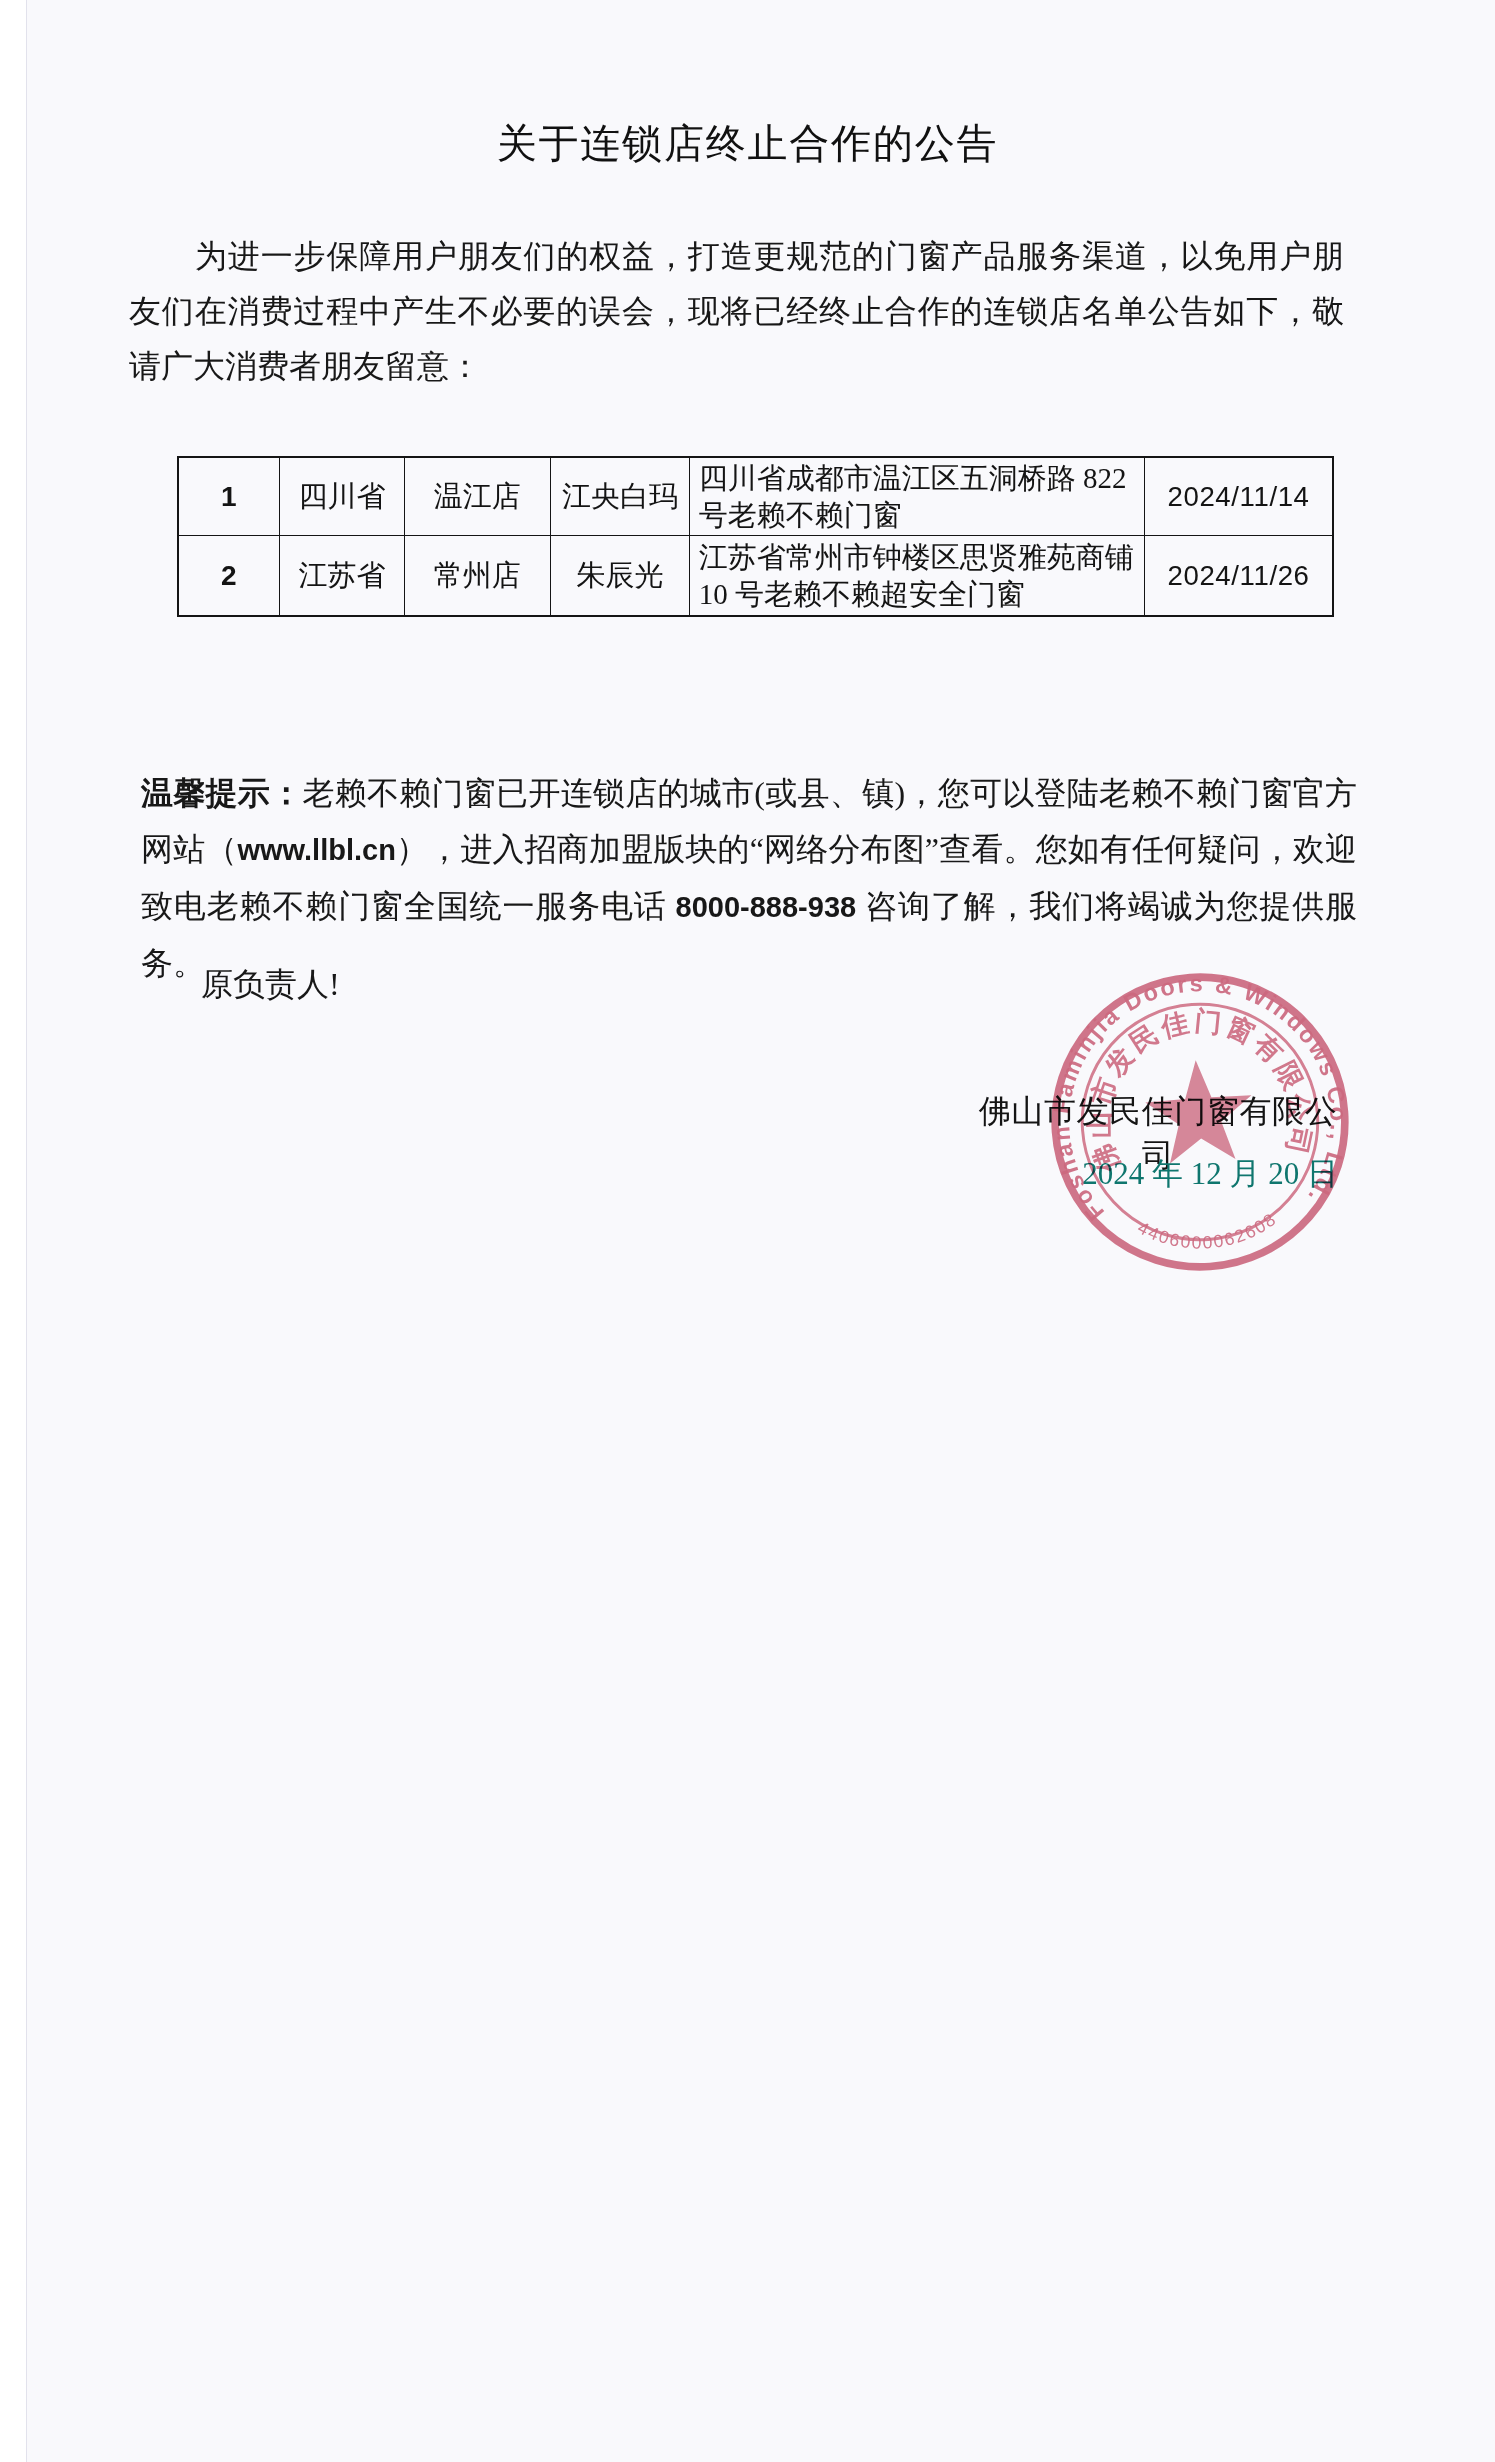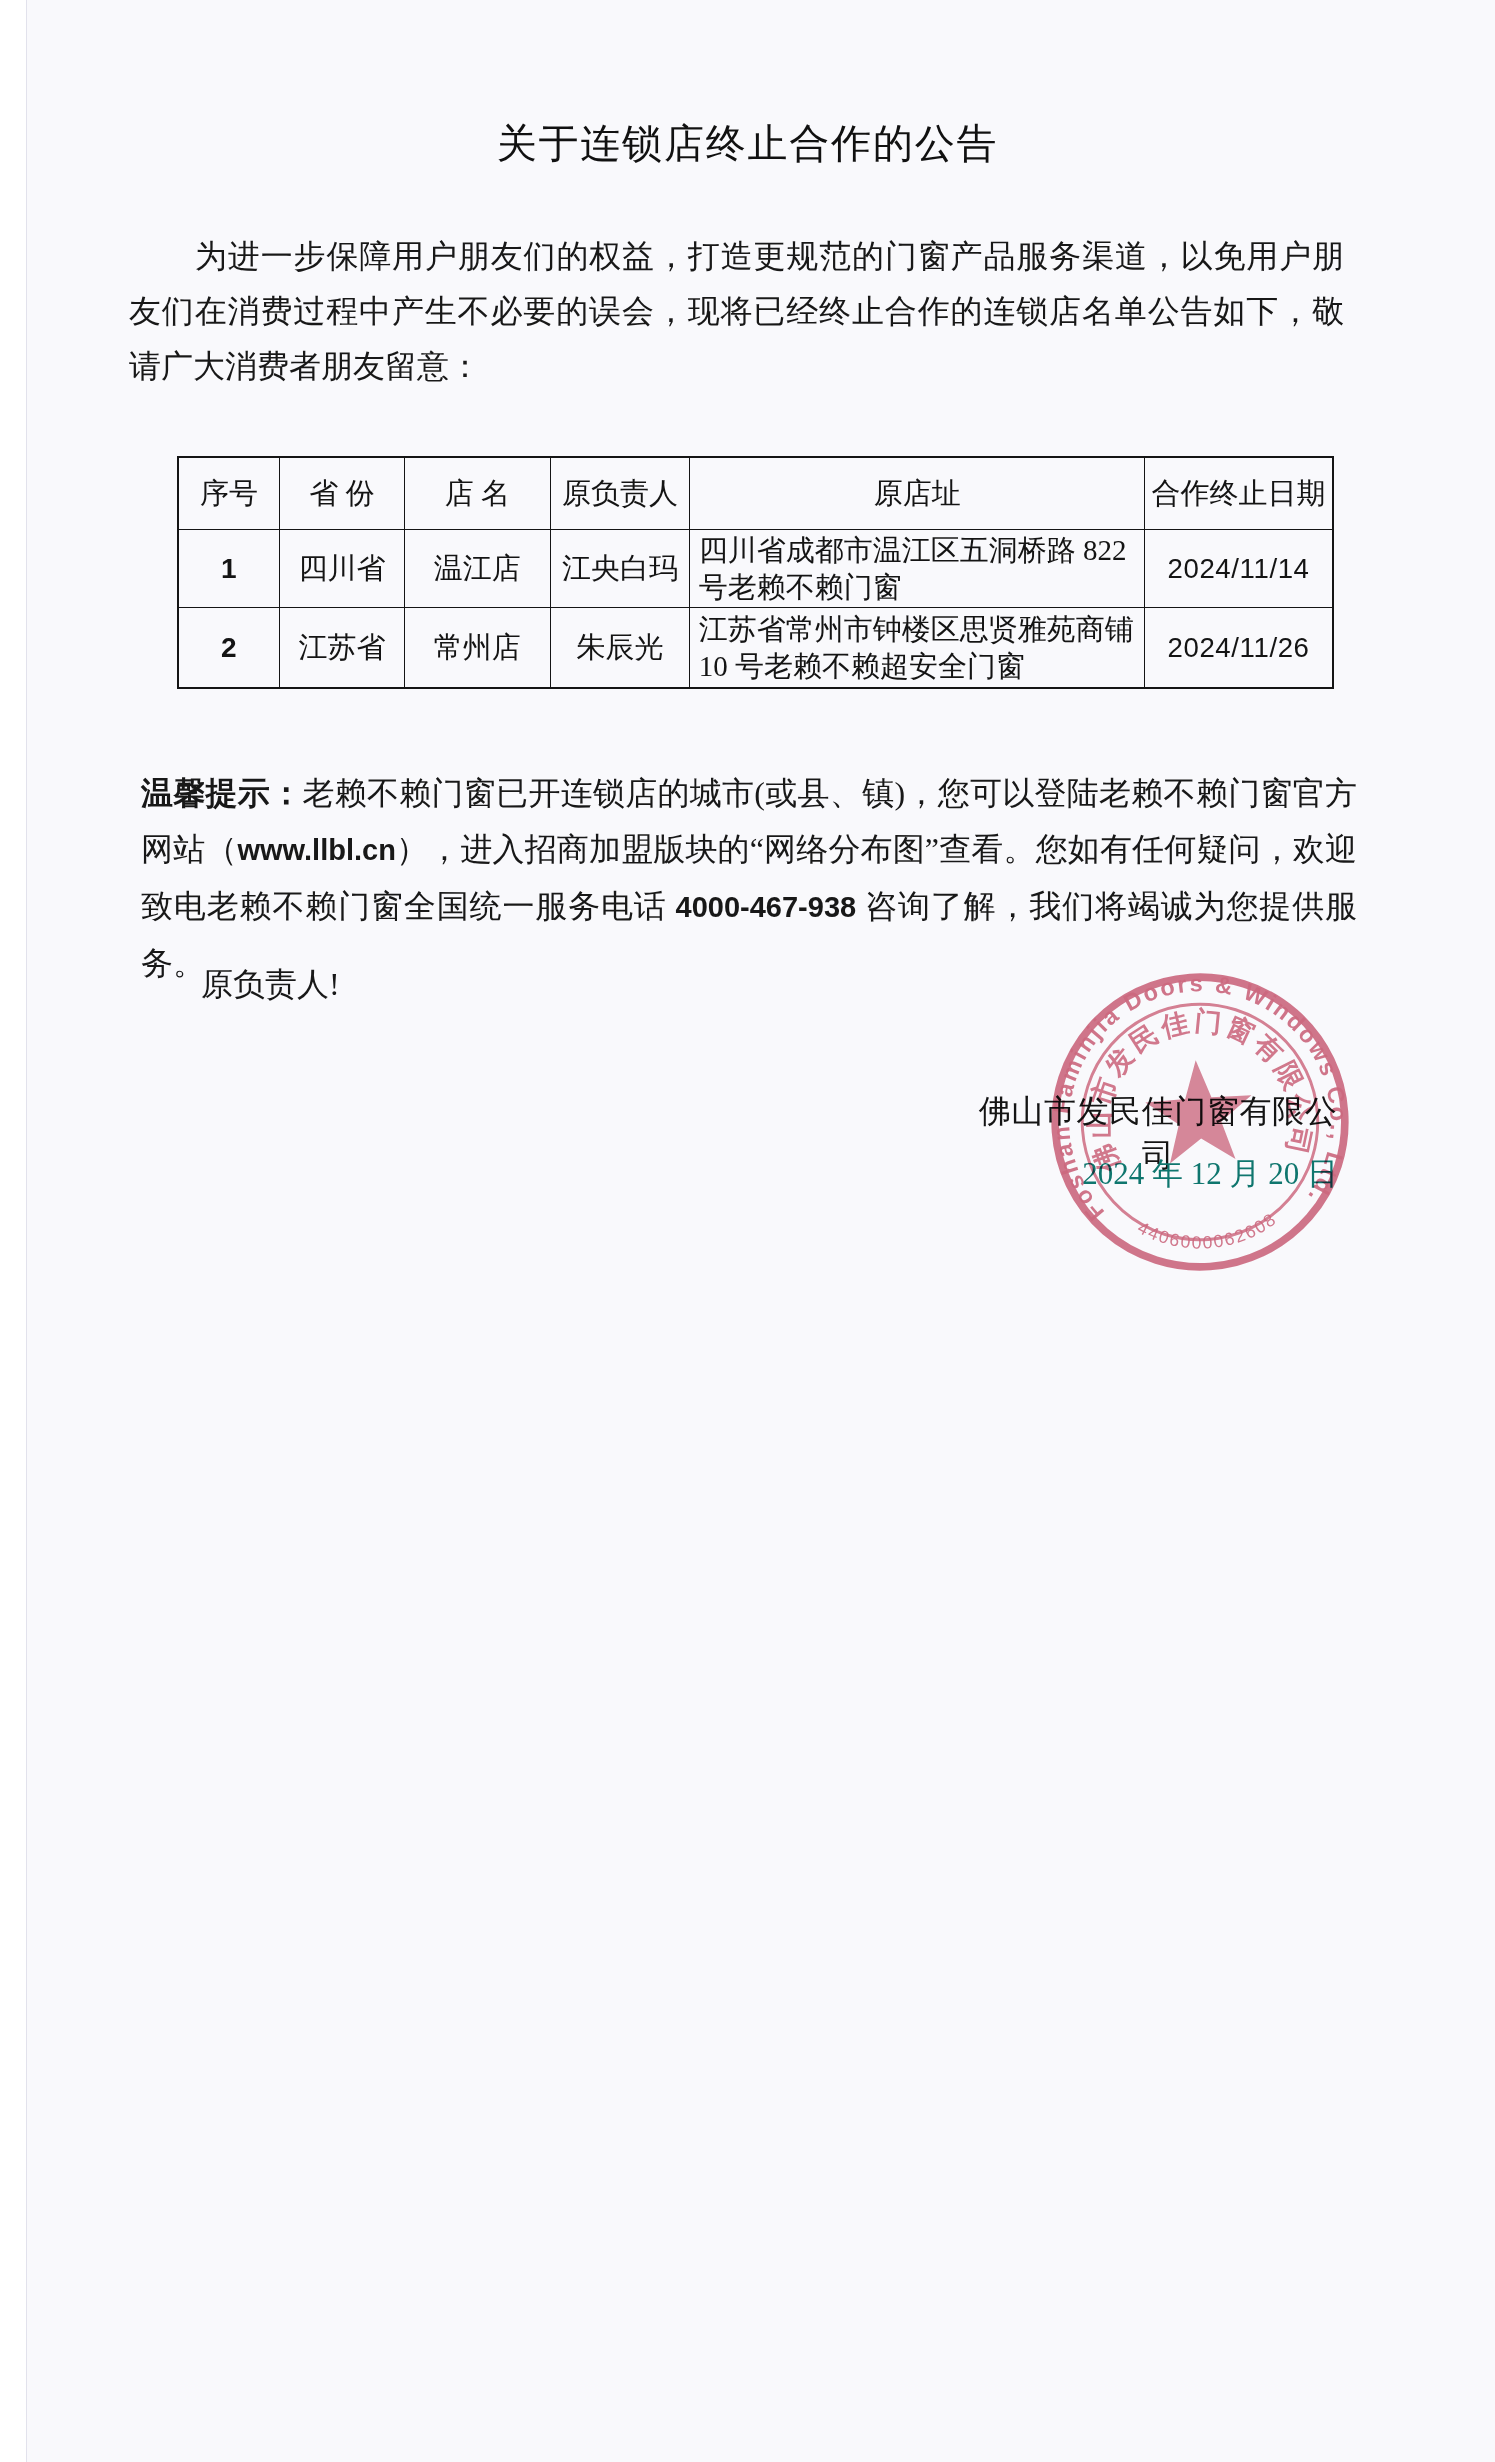--- a/index.html
+++ b/index.html
@@ -87,48 +87,40 @@
 <table class="term-table">
   <colgroup>
     <col style="width:8.77%">
       <col style="width:10.84%">
       <col style="width:12.61%">
     <col style="width:12.11%">
       <col style="width:39.36%">
       <col style="width:16.31%">
   </colgroup>
   <tbody>
-    <tr class="hdr">
-      <td>序号</td>
-      <td>省 份</td>
-      <td>店 名</td>
-      <td>原负责人</td>
-      <td>原店址</td>
-      <td>合作终止日期</td>
-    </tr>
     <tr class="r1">
       <td class="no">1</td>
       <td>四川省</td>
       <td>温江店</td>
       <td>江央白玛</td>
       <td class="addr">四川省成都市温江区五洞桥路 822 号老赖不赖门窗</td>
       <td class="date">2024/11/14</td>
     </tr>
     <tr class="r2">
       <td class="no">2</td>
       <td>江苏省</td>
       <td>常州店</td>
       <td>朱辰光</td>
       <td class="addr">江苏省常州市钟楼区思贤雅苑商铺 10 号老赖不赖超安全门窗</td>
       <td class="date">2024/11/26</td>
     </tr>
   </tbody>
 </table>
 
-<p class="notice"><span class="lbl">温馨提示：</span><span>老赖不赖门窗已开连锁店的城市(或县、镇)，您可以登陆老赖不赖门窗官方网站（</span><span class="b-latin">www.llbl.cn</span><span>），进入招商加盟版块的“网络分布图”查看。您如有任何疑问，欢迎致电老赖不赖门窗全国统一服务电话 </span><span class="b-latin">4000-467-938</span><span> 咨询了解，我们将竭诚为您提供服务。</span></p>
+<p class="notice"><span class="lbl">温馨提示：</span><span>老赖不赖门窗已开连锁店的城市(或县、镇)，您可以登陆老赖不赖门窗官方网站（</span><span class="b-latin">www.llbl.cn</span><span>），进入招商加盟版块的“网络分布图”查看。您如有任何疑问，欢迎致电老赖不赖门窗全国统一服务电话 </span><span class="b-latin">8000-888-938</span><span> 咨询了解，我们将竭诚为您提供服务。</span></p>
 
 <div class="closing">原负责人!</div>
 
 <div class="sig-company">佛山市发民佳门窗有限公司</div>
 <div class="sig-date">2024 年 12 月 20 日</div>
 
 <svg class="stamp" viewBox="0 0 530 530" xmlns="http://www.w3.org/2000/svg">
   <defs>
     <path id="arc-en" d="M 122.3 435.1 A 222 222 0 1 1 407.7 435.1" fill="none"></path>
     <path id="arc-cn" d="M 124.5 330.5 A 155 155 0 1 1 405.5 330.5" fill="none"></path>

